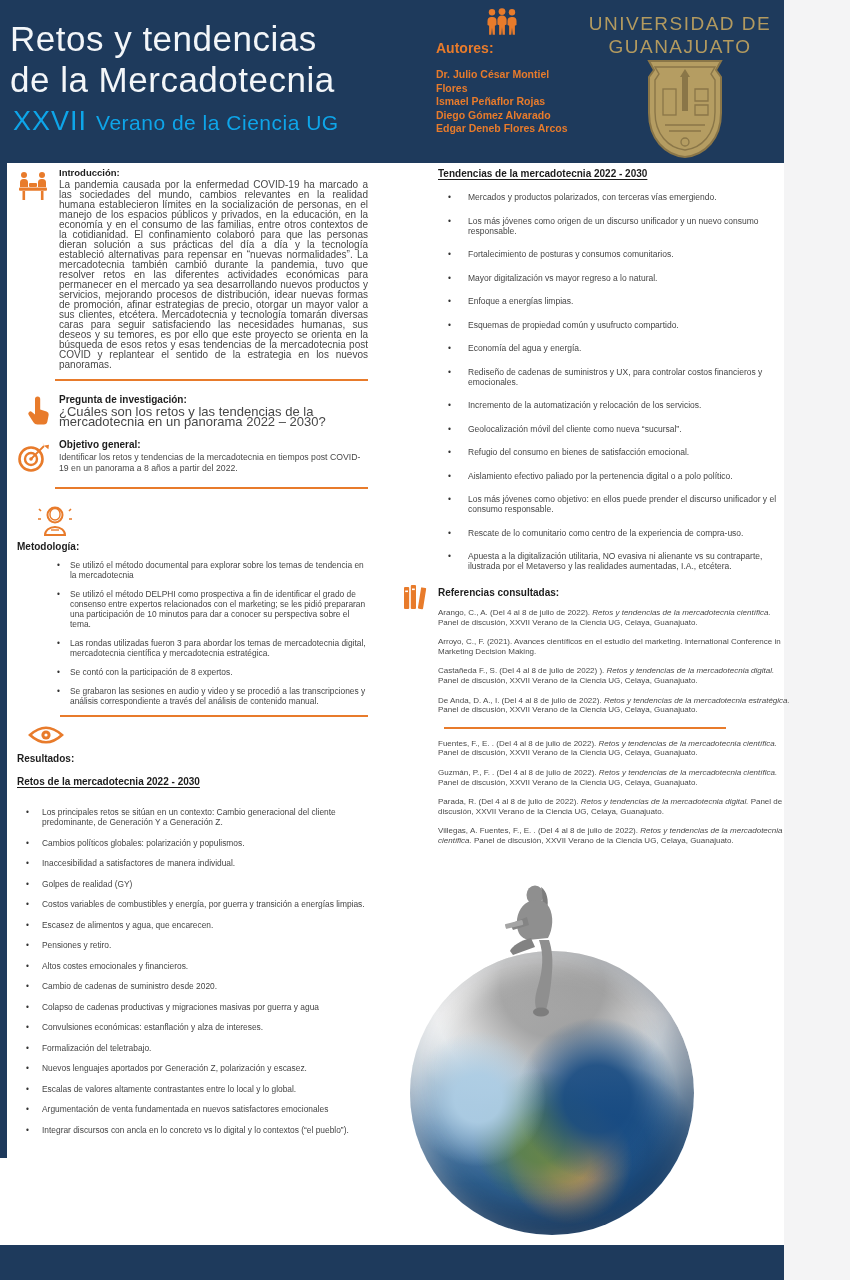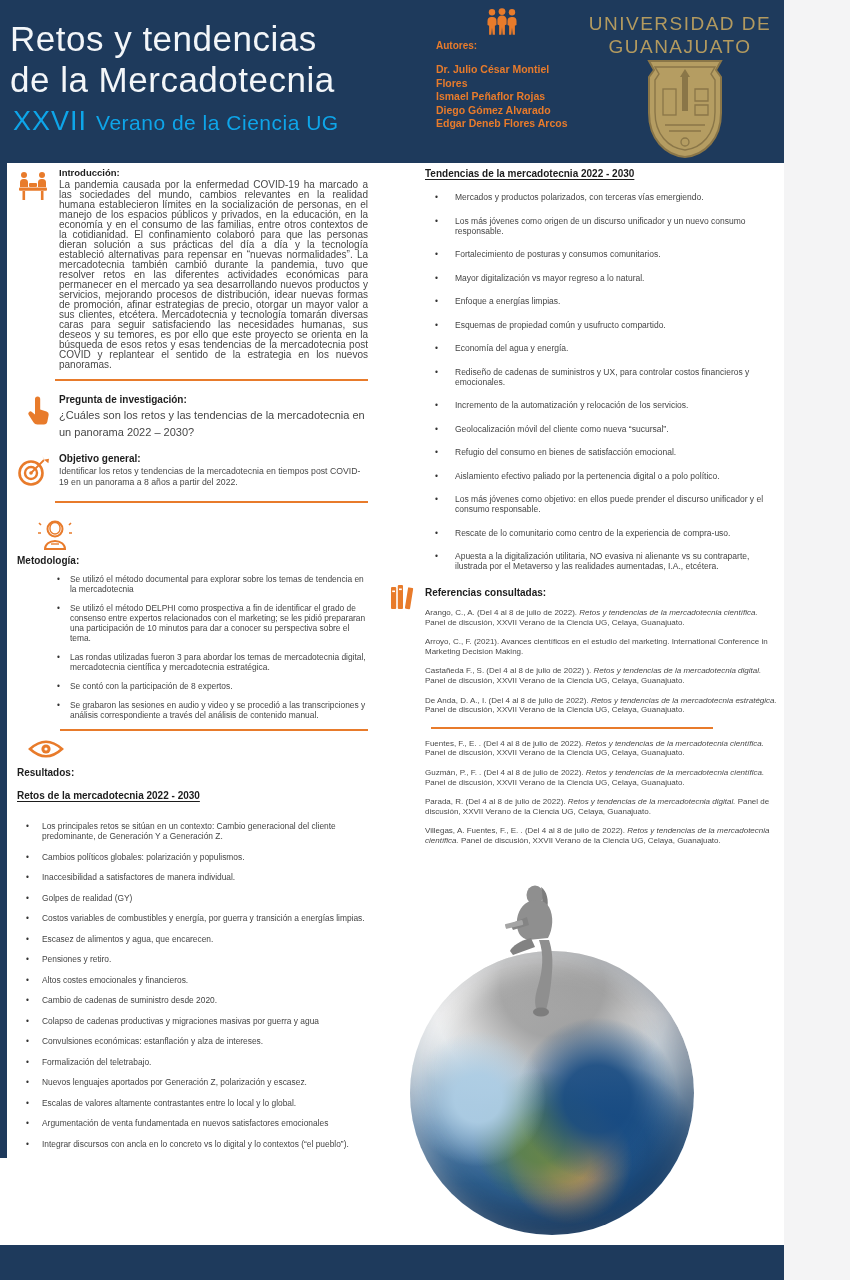--- a/index.html
+++ b/index.html
@@ -11,28 +11,28 @@
   .left-stripe{position:absolute;left:0;top:163px;width:7px;height:995px;background:#1e3a5c;}
   .footer{position:absolute;left:0;top:1245px;width:784px;height:35px;background:#1e3a5c;}
   
   .title{position:absolute;left:10px;top:18px;color:#f3f6f9;font-weight:300;
          font-size:35px;line-height:41px;letter-spacing:.5px;}
   .subtitle{position:absolute;left:13px;top:106px;color:#0ea5e9;display:flex;align-items:baseline;gap:9px;}
   .subtitle .roman{font-size:27px;font-weight:300;letter-spacing:1px;}
   .subtitle .rest{font-size:21px;font-weight:300;letter-spacing:.5px;}
   .authors{position:absolute;left:436px;top:8px;width:132px;text-align:left;}
   .authors .icon-wrap{text-align:center;margin-bottom:4px;}
-  .authors-label{color:#e87b2b;font-size:10px;font-weight:bold;margin:3px 0 12px 0;}
+  .authors-label{color:#e87b2b;font-size:14px;font-weight:bold;margin:3px 0 12px 0;}
   .authors-list{color:#e87b2b;font-size:10.5px;font-weight:bold;line-height:13.5px;}
   .uni-name{position:absolute;left:575px;top:12px;width:210px;text-align:center;color:#b39a5f;
             font-size:19px;letter-spacing:1.5px;line-height:23px;font-weight:400;}
   .shield{position:absolute;left:641px;top:55px;}
   
   .col-left{position:absolute;left:15px;top:167px;width:353px;}
-  .col-right{position:absolute;left:425px;top:168px;width:355px;}
+  .col-right{position:absolute;left:438px;top:168px;width:355px;}
   .sec-h{font-size:9.5px;font-weight:bold;color:#1d1d1d;margin:0 0 2px 0;}
   .sec-h.underline{text-decoration:underline;text-underline-offset:2px;}
   .body-txt{font-size:10px;line-height:10px;color:#474747;margin:0;}
   .justify{text-align:justify;}
   .divider{height:2px;background:#e87b2b;border:none;}
   
   .iblock{position:relative;padding-left:44px;}
   .iblock .blk-icon{position:absolute;left:2px;top:4px;}
   .q-icon{position:absolute;left:10px;top:2px;}
   .t-icon{position:absolute;left:2px;top:2px;}
@@ -148,21 +148,21 @@
 
     <hr class="divider" style="margin:9px 0 13px 40px;">
 
     <div class="iblock">
       <span class="q-icon">
         <svg class="icon-svg" width="26" height="30" viewBox="0 0 26 30" fill="#e87b2b">
           <path d="M10 3 a2.6 2.6 0 0 1 5.2 0 v10.5 l6.3 1.9 a3.2 3.2 0 0 1 2.2 3.4 l-1.3 6.8 a3.6 3.6 0 0 1-3.5 2.9 h-6.6 a4.6 4.6 0 0 1-3.9-2.2 l-4.8-7.6 a2.2 2.2 0 0 1 3.3-2.8 l3.1 2.6 z"></path>
         </svg>
       </span>
       <h3 class="sec-h" style="font-size:10px">Pregunta de investigación:</h3>
-      <p class="body-txt" style="font-size:11px;line-height:17px">¿Cuáles son los retos y las tendencias de la mercadotecnia en un panorama 2022 – 2030?</p>
+      <p class="body-txt" style="font-size:13px;line-height:10px">¿Cuáles son los retos y las tendencias de la mercadotecnia en un panorama 2022 – 2030?</p>
     </div>
 
     <div class="iblock" style="margin-top:12px">
       <span class="t-icon">
         <svg class="icon-svg" width="34" height="32" viewBox="0 0 34 32" fill="none" stroke="#e87b2b">
           <circle cx="14" cy="18" r="11.5" stroke-width="2.6"></circle>
           <circle cx="14" cy="18" r="6" stroke-width="2.4"></circle>
           <circle cx="14" cy="18" r="1.8" fill="#e87b2b" stroke="none"></circle>
           <line x1="14" y1="18" x2="27" y2="5" stroke-width="1.8"></line>
           <path d="M25 1 l2.6 3.4 4.4-.6 -.6 4.4 -3.4-2.6 z" fill="#e87b2b" stroke="none"></path>

